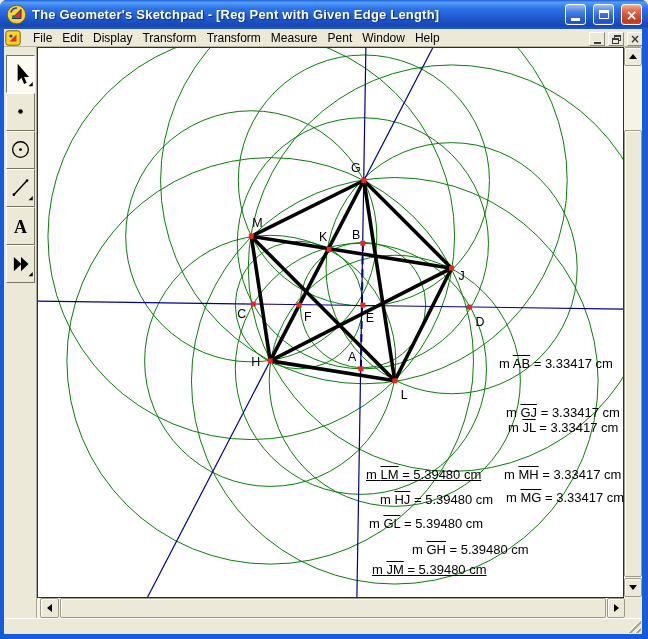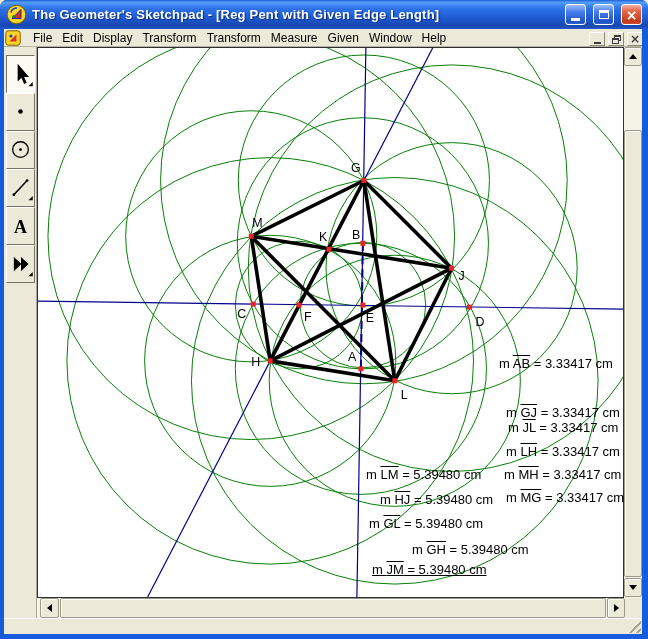--- a/index.html
+++ b/index.html
@@ -110,21 +110,21 @@
         <circle cx="6" cy="6" r="1.6" fill="#1243c8"></circle>
       </svg>
     </span>
     <div id="menu-items">
         <span class="menu-item">File</span>
         <span class="menu-item">Edit</span>
         <span class="menu-item">Display</span>
         <span class="menu-item">Transform</span>
         <span class="menu-item">Transform</span>
         <span class="menu-item">Measure</span>
-        <span class="menu-item">Given</span>
+        <span class="menu-item">Pent</span>
         <span class="menu-item">Window</span>
         <span class="menu-item">Help</span>
       </div>
     <span class="mdi-buttons">
       <button class="mdi-btn">
           <span class="gm-min"></span>
         </button>
       <button class="mdi-btn">
           <span class="gm-restore">
             <span class="back"></span>
@@ -233,24 +233,23 @@
         <text x="251" y="366" fill="#000000">H</text>
         <rect x="358.5" y="366.5" width="5" height="5" fill="#ee2222"></rect>
         <text x="348" y="361" fill="#000000">A</text>
         <rect x="392.5" y="378.5" width="5" height="5" fill="#ee2222"></rect>
         <text x="401" y="399" fill="#000000">L</text>
       </svg>
     <div id="measurements">
         <div class="meas" style="left: 461px; top: 308px;"><span>m </span><span class="ov">AB</span><span> = 3.33417 cm</span></div>
         <div class="meas" style="left: 468px; top: 349px; margin-top: 8px;"><span>m </span><span class="ov">GJ</span><span> = 3.33417 cm</span></div>
         <div class="meas" style="left: 470px; top: 372px;"><span>m </span><span class="ov">JL</span><span> = 3.33417 cm</span></div>
-        <div class="meas" style="left: 468px; top: 396px;"><span>m </span><span class="ov">LH</span><span> = 3.33417 cm</span></div>
         <div class="meas" style="left: 466px; top: 419px;"><span>m </span><span class="ov">MH</span><span> = 3.33417 cm</span></div>
         <div class="meas" style="left: 468px; top: 442px; text-align: right;"><span>m </span><span class="ov">MG</span><span> = 3.33417 cm</span></div>
-        <div class="meas" style="left: 328px; top: 419px;"><span>m </span><span class="ov">LM</span><span> = 5.39480 cm</span></div>
+        <div class="meas" style="left: 328px; top: 419px; text-decoration: underline;"><span>m </span><span class="ov">LM</span><span> = 5.39480 cm</span></div>
         <div class="meas" style="left: 330px; top: 444px; margin-left: 12px;"><span>m </span><span class="ov">HJ</span><span> = 5.39480 cm</span></div>
         <div class="meas" style="left: 331px; top: 468px; text-align: right;"><span>m </span><span class="ov">GL</span><span> = 5.39480 cm</span></div>
         <div class="meas" style="left: 330px; top: 494px; margin-left: 44px;"><span>m </span><span class="ov">GH</span><span> = 5.39480 cm</span></div>
         <div class="meas" style="left: 334px; top: 514px; text-decoration: underline;"><span>m </span><span class="ov">JM</span><span> = 5.39480 cm</span></div>
       </div>
   </div>
 
   <div class="vscroll">
     <button class="sb" style="left:0;top:0;width:18px;height:19px;">
         <span class="tri-up"></span>

